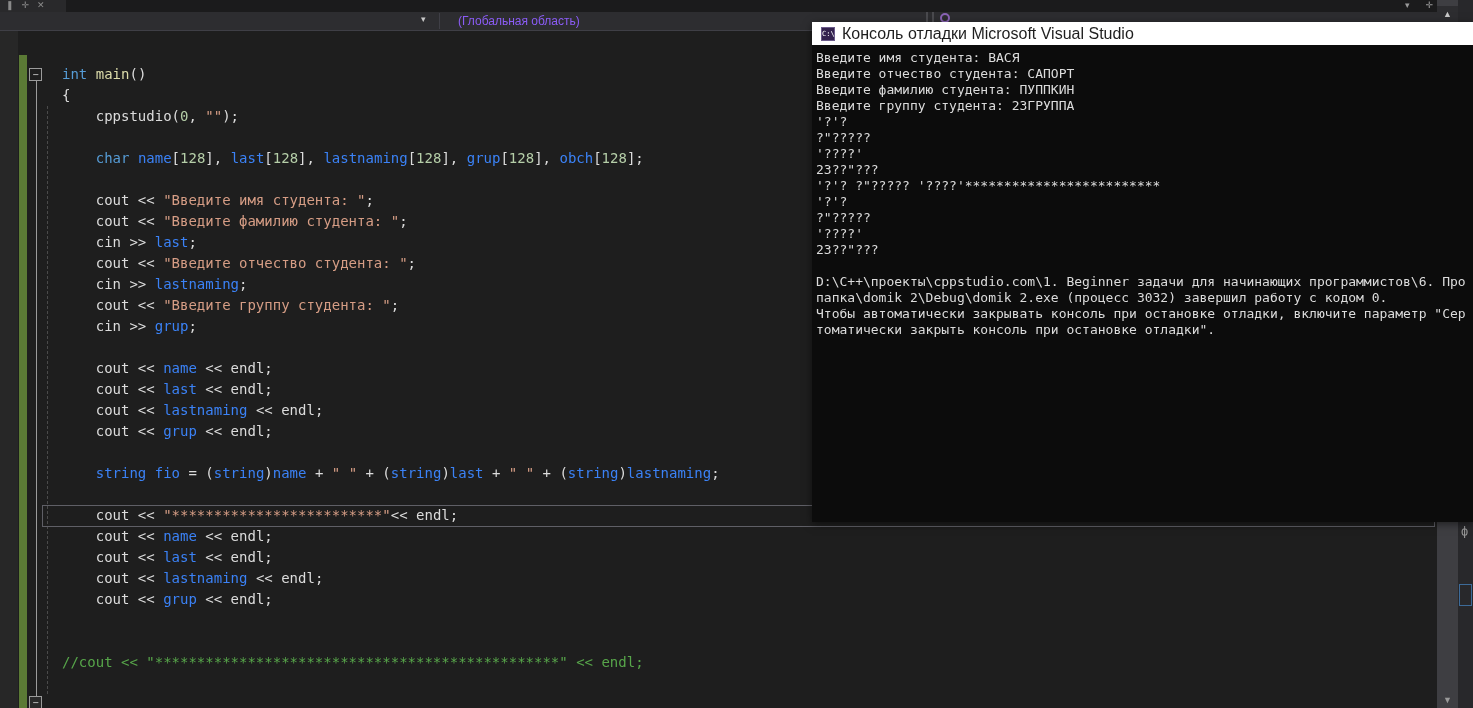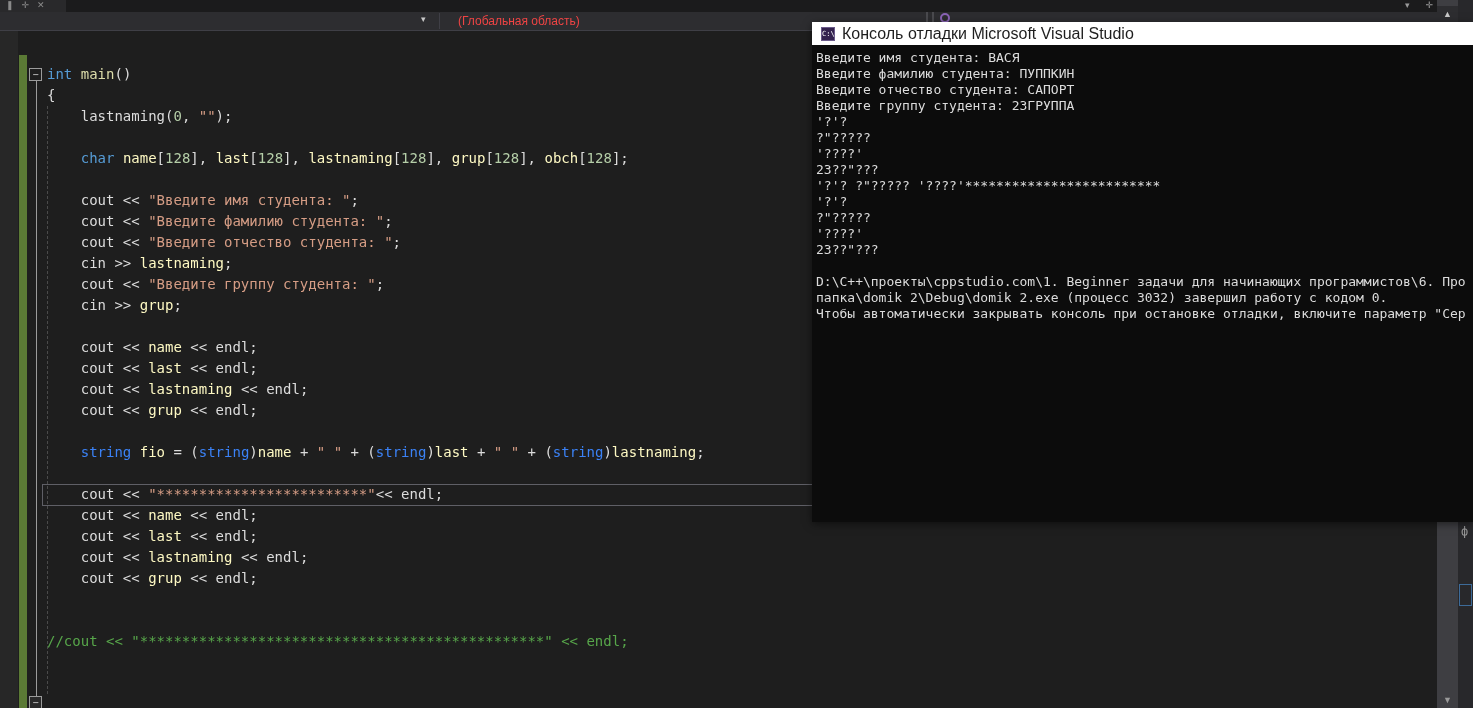--- a/index.html
+++ b/index.html
@@ -15,21 +15,21 @@
   #top-right-icons { right:40px; top:0; height:12px; display:flex; gap:16px;
                      color:#9A9A9A; font-size:9px; line-height:10px; }
 
   
   #navbar { left:0; top:12px; width:1437px; height:19px; background:#2D2D30;
             border-bottom:1px solid #3F3F46; }
   #member-dropdown { left:0; top:12px; width:439px; height:18px; }
   #member-caret { left:421px; top:14px; color:#C8C8C8; font-size:9px; }
   #navbar-divider { left:439px; top:13px; width:1px; height:16px; background:#3F3F46; }
   #scope-dropdown { left:440px; top:12px; width:420px; height:18px; }
-  #scope-label { left:458px; top:14px; color:#ef4444; font-size:12px; }
+  #scope-label { left:458px; top:14px; color:#8b5cf6; font-size:12px; }
   #search-arc { left:940px; top:13px; width:10px; height:10px; border:2px solid #8A63B5;
                 border-radius:50%; background:transparent; }
   #toolbar-fragment { left:926px; top:12px; width:8px; height:10px;
                       border-left:2px solid #4A4A4E; border-right:2px solid #4A4A4E; }
 
   
   #editor { left:0; top:31px; width:1437px; height:677px; background:#1E1E1E; }
   #glyph-margin { left:0; top:31px; width:18px; height:677px; background:#272727; }
   #change-bar { left:19px; top:55px; width:8px; height:653px; background:#5B7A35; }
   #outline-line { left:36px; top:80px; width:1px; height:616px; background:#9B9B9B; }
@@ -37,25 +37,25 @@
                   border-left:1px dashed #4A4A4A; }
   .fold-box { width:13px; height:13px; background:#1E1E1E; border:1px solid #9B9B9B;
               color:#C8C8C8; font-size:10px; line-height:11px; text-align:center;
               font-family:"DejaVu Sans Mono", monospace; }
   #fold-top { left:29px; top:68px; }
   #fold-bottom { left:29px; top:696px; background:#2A2A2A; }
 
   #code-lines { left:0; top:64px; width:1437px;
                 font-family:"DejaVu Sans Mono","Liberation Mono", monospace;
                 font-size:14px; }
-  .code-line { position:relative; height:21px; line-height:21px; padding-left:47px;
+  .code-line { position:relative; height:21px; line-height:21px; padding-left:62px;
                white-space:pre; }
   .code-line.current::after { content:""; position:absolute; left:42px; right:2px; top:0;
                height:20px; border:1px solid #5F5F66; pointer-events:none; }
-  .tok-kw{color:#569CD6} .tok-fn{color:#DCDCAA} .tok-id{color:#fef9c3}
+  .tok-kw{color:#569CD6} .tok-fn{color:#DCDCAA} .tok-id{color:#3b82f6}
   .tok-num{color:#B5CEA8} .tok-str{color:#D69D85} .tok-typ{color:#3b82f6}
   .tok-pl{color:#DCDCDC} .tok-cm{color:#57A64A}
 
   
   #scrollbar { left:1437px; top:0; width:21px; height:708px; background:#3E3E42; }
   #scroll-up { left:1437px; top:6px; width:21px; height:16px; color:#C8C8C8;
                font-size:9px; text-align:center; line-height:16px; background:#2D2D30; }
   #scroll-down { left:1437px; top:692px; width:21px; height:16px; color:#9A9A9A;
                font-size:9px; text-align:center; line-height:16px; }
 
@@ -108,26 +108,27 @@
 
 <div id="editor" class="abs"></div>
 <div id="glyph-margin" class="abs"></div>
 <div id="change-bar" class="abs"></div>
 <div id="outline-line" class="abs"></div>
 <div id="indent-guide" class="abs"></div>
 
 <div id="code-lines" class="abs">
     <div class="code-line"><span class="tok-kw">int</span><span class="tok-pl"> </span><span class="tok-fn">main</span><span class="tok-pl">()</span></div>
     <div class="code-line"><span class="tok-pl">{</span></div>
-    <div class="code-line"><span class="tok-pl">    lastnaming(</span><span class="tok-num">0</span><span class="tok-pl">, </span><span class="tok-str">""</span><span class="tok-pl">);</span></div>
+    <div class="code-line"><span class="tok-pl">    cppstudio(</span><span class="tok-num">0</span><span class="tok-pl">, </span><span class="tok-str">""</span><span class="tok-pl">);</span></div>
     <div class="code-line"></div>
     <div class="code-line"><span class="tok-pl">    </span><span class="tok-kw">char</span><span class="tok-pl"> </span><span class="tok-id">name</span><span class="tok-pl">[</span><span class="tok-num">128</span><span class="tok-pl">], </span><span class="tok-id">last</span><span class="tok-pl">[</span><span class="tok-num">128</span><span class="tok-pl">], </span><span class="tok-id">lastnaming</span><span class="tok-pl">[</span><span class="tok-num">128</span><span class="tok-pl">], </span><span class="tok-id">grup</span><span class="tok-pl">[</span><span class="tok-num">128</span><span class="tok-pl">], </span><span class="tok-id">obch</span><span class="tok-pl">[</span><span class="tok-num">128</span><span class="tok-pl">];</span></div>
     <div class="code-line"></div>
     <div class="code-line"><span class="tok-pl">    cout &lt;&lt; </span><span class="tok-str">"Введите имя студента: "</span><span class="tok-pl">;</span></div>
     <div class="code-line"><span class="tok-pl">    cout &lt;&lt; </span><span class="tok-str">"Введите фамилию студента: "</span><span class="tok-pl">;</span></div>
+    <div class="code-line"><span class="tok-pl">    cin &gt;&gt; </span><span class="tok-id">last</span><span class="tok-pl">;</span></div>
     <div class="code-line"><span class="tok-pl">    cout &lt;&lt; </span><span class="tok-str">"Введите отчество студента: "</span><span class="tok-pl">;</span></div>
     <div class="code-line"><span class="tok-pl">    cin &gt;&gt; </span><span class="tok-id">lastnaming</span><span class="tok-pl">;</span></div>
     <div class="code-line"><span class="tok-pl">    cout &lt;&lt; </span><span class="tok-str">"Введите группу студента: "</span><span class="tok-pl">;</span></div>
     <div class="code-line"><span class="tok-pl">    cin &gt;&gt; </span><span class="tok-id">grup</span><span class="tok-pl">;</span></div>
     <div class="code-line"></div>
     <div class="code-line"><span class="tok-pl">    cout &lt;&lt; </span><span class="tok-id">name</span><span class="tok-pl"> &lt;&lt; endl;</span></div>
     <div class="code-line"><span class="tok-pl">    cout &lt;&lt; </span><span class="tok-id">last</span><span class="tok-pl"> &lt;&lt; endl;</span></div>
     <div class="code-line"><span class="tok-pl">    cout &lt;&lt; </span><span class="tok-id">lastnaming</span><span class="tok-pl"> &lt;&lt; endl;</span></div>
     <div class="code-line"><span class="tok-pl">    cout &lt;&lt; </span><span class="tok-id">grup</span><span class="tok-pl"> &lt;&lt; endl;</span></div>
     <div class="code-line"></div>
@@ -154,30 +155,31 @@
 <span id="right-strip-text" class="abs">ф</span>
 <div id="right-strip-box" class="abs"></div>
 
 <div id="console-window" class="abs">
   <div id="console-titlebar">
     <div id="console-icon">C:\</div>
     <span id="console-title">Консоль отладки Microsoft Visual Studio</span>
   </div>
   <div id="console-body">
       <div class="con-line">Введите имя студента: ВАСЯ</div>
+      <div class="con-line">Введите отчество студента: САПОРТ</div>
       <div class="con-line">Введите фамилию студента: ПУППКИН</div>
-      <div class="con-line">Введите отчество студента: САПОРТ</div>
       <div class="con-line">Введите группу студента: 23ГРУППА</div>
       <div class="con-line">'?'?</div>
       <div class="con-line">?"?????</div>
       <div class="con-line">'????'</div>
       <div class="con-line">23??"???</div>
       <div class="con-line">'?'? ?"????? '????'*************************</div>
       <div class="con-line">'?'?</div>
       <div class="con-line">?"?????</div>
       <div class="con-line">'????'</div>
       <div class="con-line">23??"???</div>
       <div class="con-line"></div>
       <div class="con-line">D:\C++\проекты\cppstudio.com\1. Beginner задачи для начинающих программистов\6. Про</div>
       <div class="con-line">папка\domik 2\Debug\domik 2.exe (процесс 3032) завершил работу с кодом 0.</div>
       <div class="con-line">Чтобы автоматически закрывать консоль при остановке отладки, включите параметр "Сер</div>
+      <div class="con-line">томатически закрыть консоль при остановке отладки".</div>
     </div>
 </div>
 
 </body></html>

